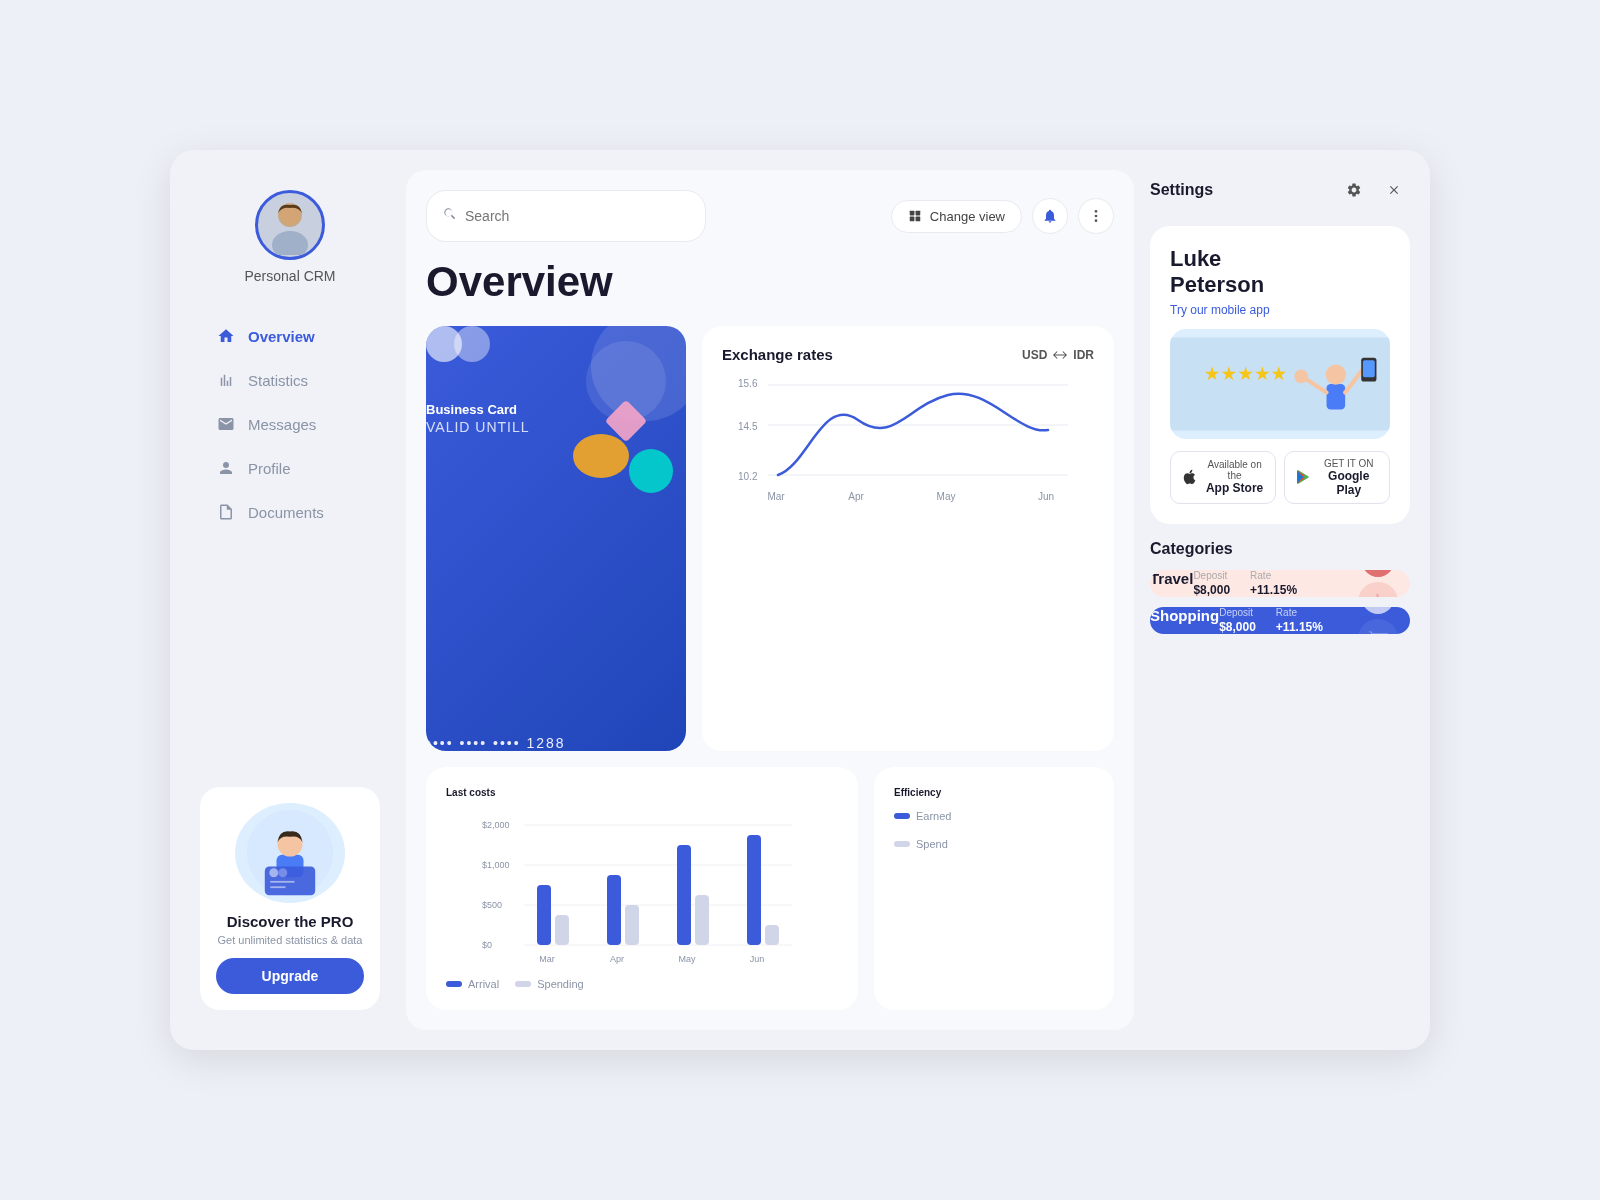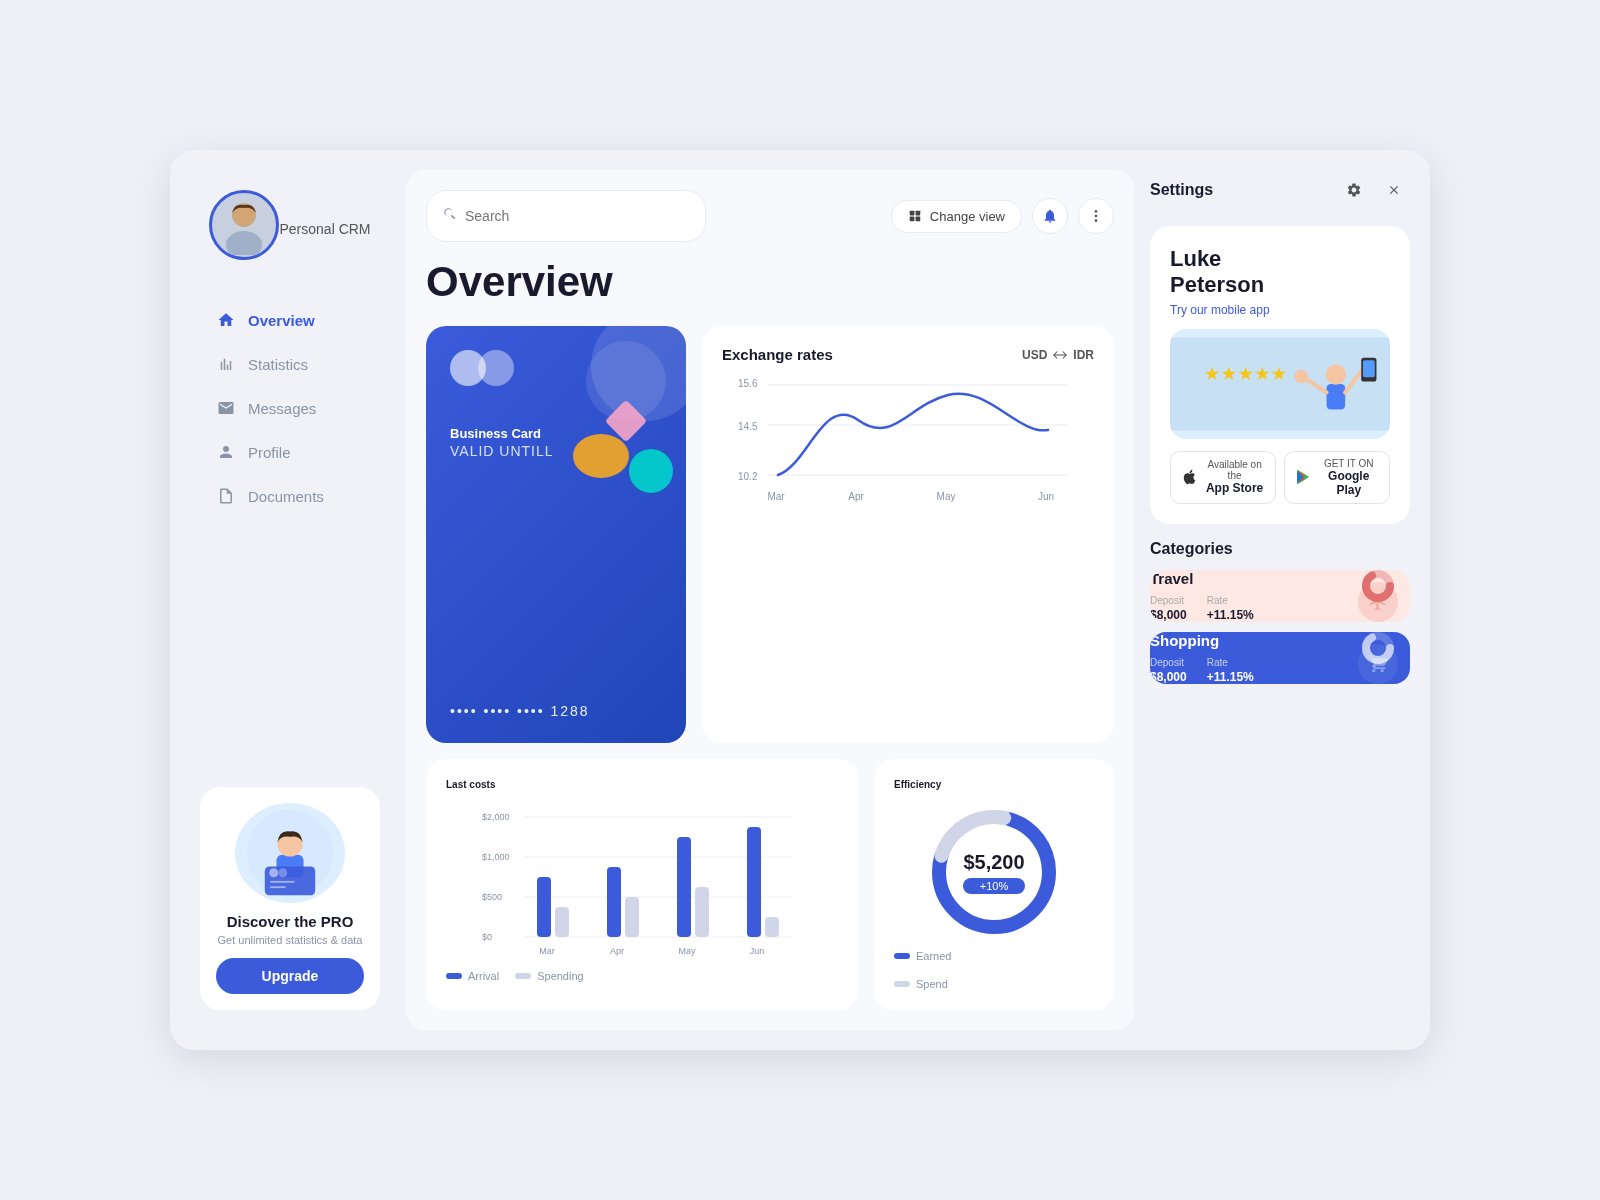--- a/index.html
+++ b/index.html
@@ -28,21 +28,21 @@
       width: 200px;
       flex-shrink: 0;
       display: flex;
       flex-direction: column;
       align-items: center;
       padding: 20px 10px;
       gap: 8px;
     }
     .sidebar-logo {
       display: flex;
-      flex-direction: row;
+      flex-direction: column;
       align-items: center;
       margin-bottom: 24px;
       text-align: center;
     }
     .avatar-ring {
       width: 70px;
       height: 70px;
       border-radius: 50%;
       border: 3px solid #3b5bdb;
       overflow: hidden;
@@ -191,21 +191,20 @@
       margin-bottom: 4px;
     }
     .cards-row {
       display: flex;
       gap: 16px;
       flex: 1;
     }
     .credit-card {
       background: linear-gradient(135deg, #3b5bdb, #2045b8);
       border-radius: 20px;
-      padding: 24px;
       width: 260px;
       flex-shrink: 0;
       color: white;
       position: relative;
       overflow: hidden;
       min-height: 200px;
       display: flex;
       flex-direction: column;
       justify-content: space-between;
     }
@@ -418,21 +417,21 @@
     .categories-title {
       font-size: 16px;
       font-weight: 700;
       color: #1a1a2e;
       margin-bottom: 12px;
     }
     .category-card {
       border-radius: 16px;
       margin-bottom: 10px;
       display: flex;
-      flex-direction: column;
+      flex-direction: row;
       position: relative;
       overflow: hidden;
     }
     .category-card.pink { background: #fde8e4; }
     .category-card.blue { background: #3b5bdb; color: white; }
     .category-name {
       font-size: 15px;
       font-weight: 700;
       margin-bottom: 8px;
     }
@@ -704,34 +703,20 @@
           </div>
           <div class="legend-item">
             <div class="legend-dot gray"></div>
             <span>Spending</span>
           </div>
         </div>
       </div>
 
       <div class="efficiency-card">
         <div class="card-title">Efficiency</div>
-        <div class="donut-container">
-          <svg width="150" height="150" viewBox="0 0 150 150">
-
-            <circle cx="75" cy="75" r="55" fill="none" stroke="#e8eaf0" stroke-width="14"></circle>
-
-            <circle cx="75" cy="75" r="55" fill="none" stroke="#3b5bdb" stroke-width="14" stroke-dasharray="259 86" stroke-dashoffset="70" stroke-linecap="round"></circle>
-
-            <circle cx="75" cy="75" r="55" fill="none" stroke="#d0d5e8" stroke-width="14" stroke-dasharray="80 265" stroke-dashoffset="-189" stroke-linecap="round"></circle>
-          </svg>
-          <div class="donut-center">
-            <div class="donut-amount">$5,200</div>
-            <div class="donut-percent">+10%</div>
-          </div>
-        </div>
         <div class="chart-legend" style="padding-left:0; justify-content:center; margin-top:8px;flex-direction:column;">
           <div class="legend-item">
             <div class="legend-dot blue"></div>
             <span>Earned</span>
           </div>
           <div class="legend-item">
             <div class="legend-dot gray"></div>
             <span>Spend</span>
           </div>
         </div>

